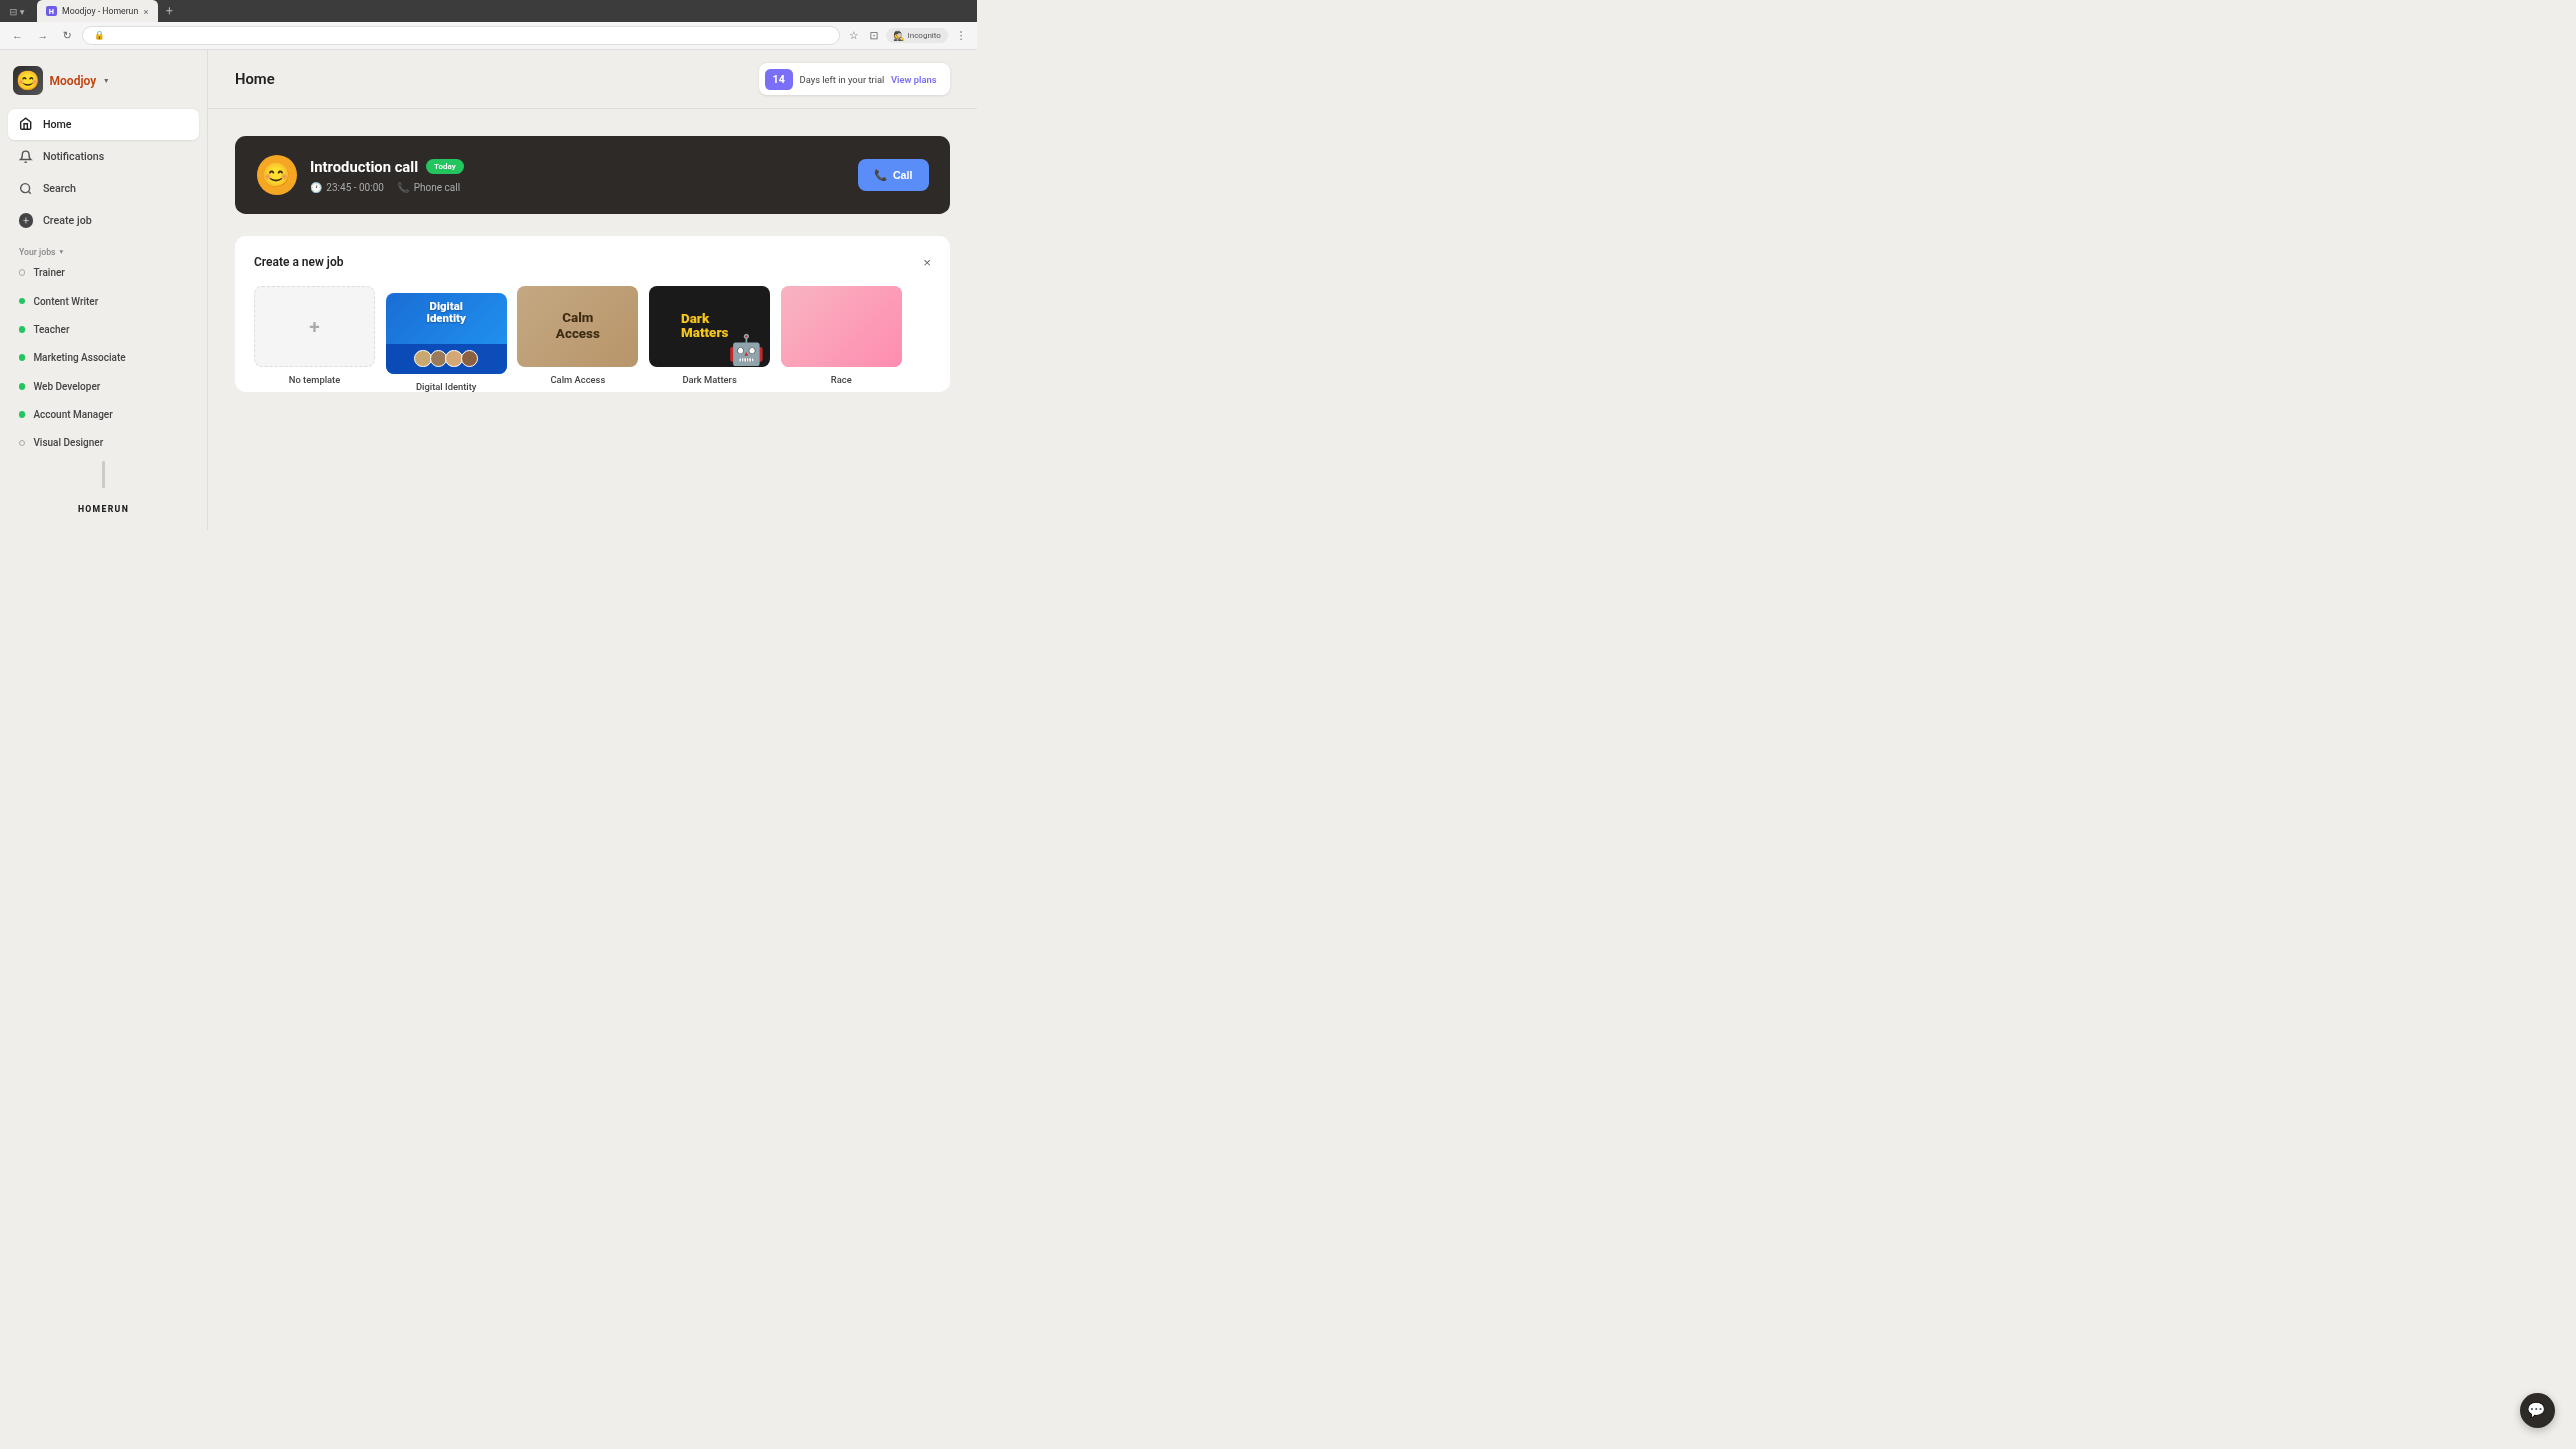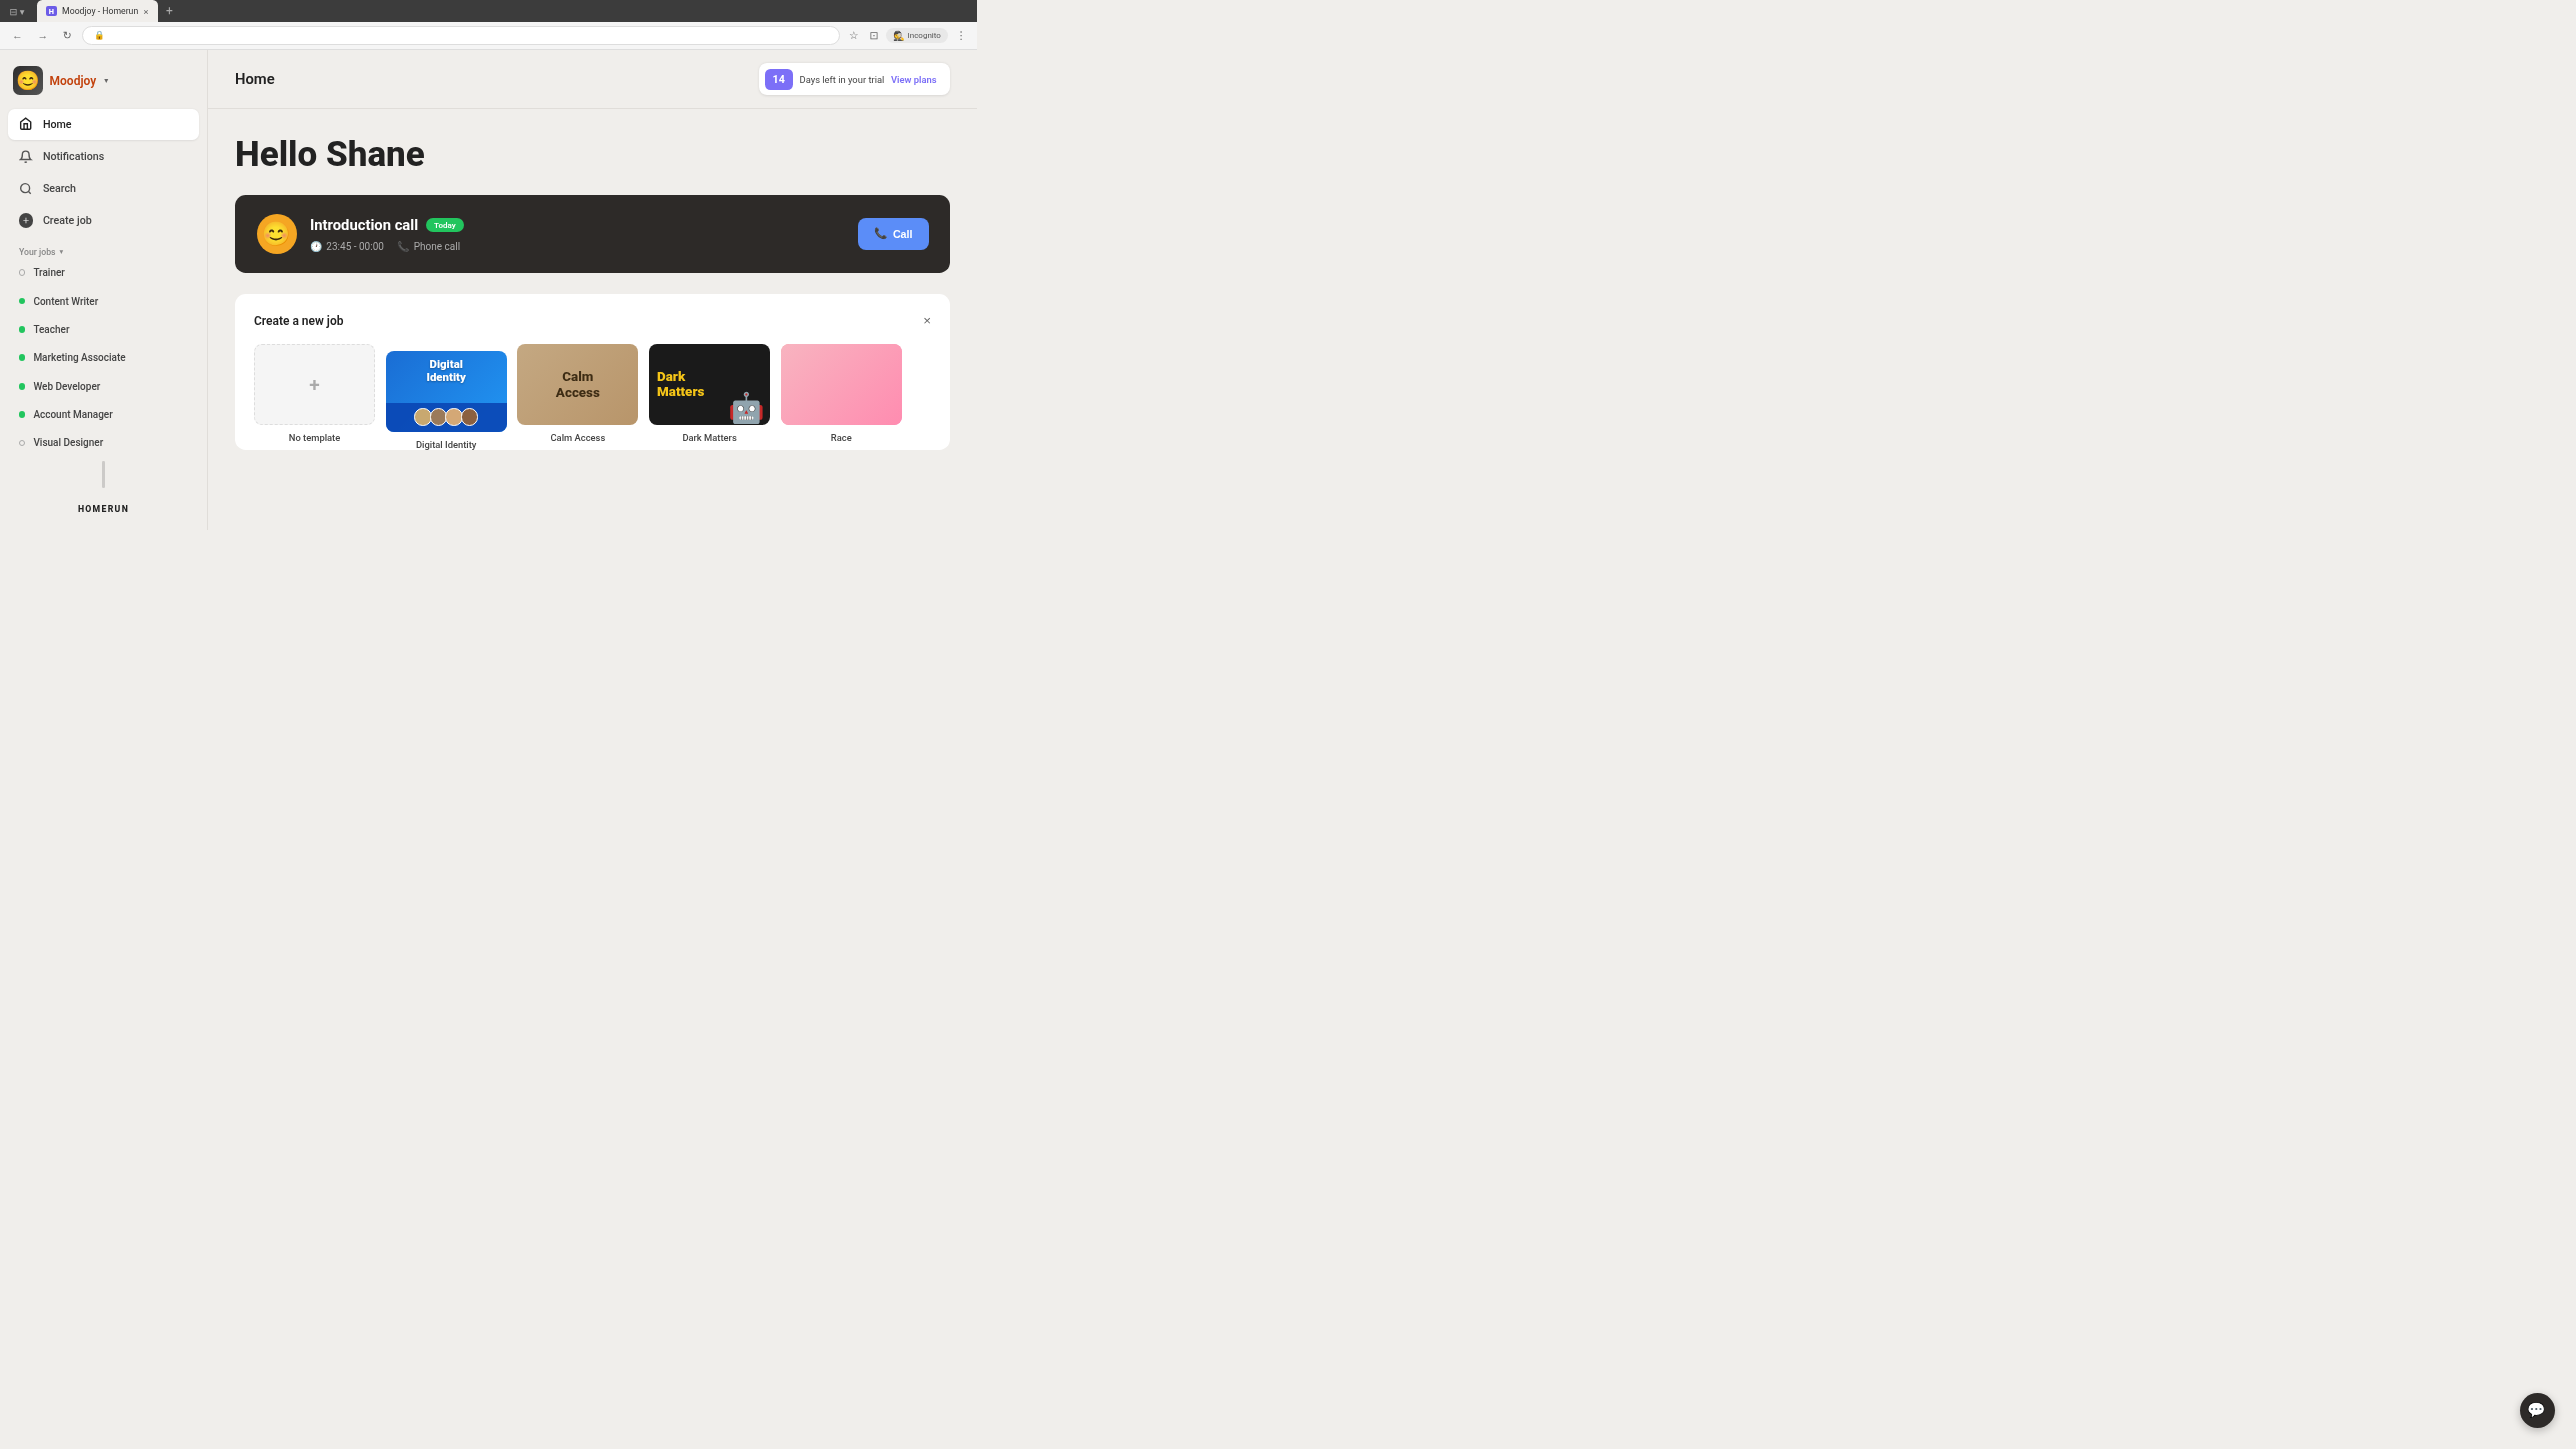--- a/index.html
+++ b/index.html
@@ -451,20 +451,21 @@
       overflow: hidden;
       margin-top: 7px;
     }
     .template-thumb.calm-access {
       background: linear-gradient(135deg, #c4a882, #b8956a);
       position: relative;
     }
     .template-thumb.dark-matters {
       background: #1a1a1a;
       position: relative;
+      padding-left: 24px;
     }
     .template-thumb.race {
       background: linear-gradient(135deg, #f5a0a0, #ff7eb3);
       position: relative;
     }
     .template-label {
       font-size: 9.4px;
       font-weight: 500;
       color: #444;
       text-align: center;
@@ -625,21 +626,20 @@
       <h1 class="page-title">Home</h1>
       <div class="trial-badge">
         <div class="trial-days">14</div>
         <span class="trial-text">Days left in your trial</span>
         <a class="trial-link">View plans</a>
       </div>
     </div>
 
     <div class="main-body">
 
-      <h1 class="hello-heading">Hello Shane</h1>
 
       <div class="intro-card">
         <div class="intro-avatar">
           <span style="font-size:24px;">😊</span>
         </div>
         <div class="intro-info">
           <div class="intro-title-row">
             <span class="intro-title">Introduction call</span>
             <span class="today-badge">Today</span>
           </div>

